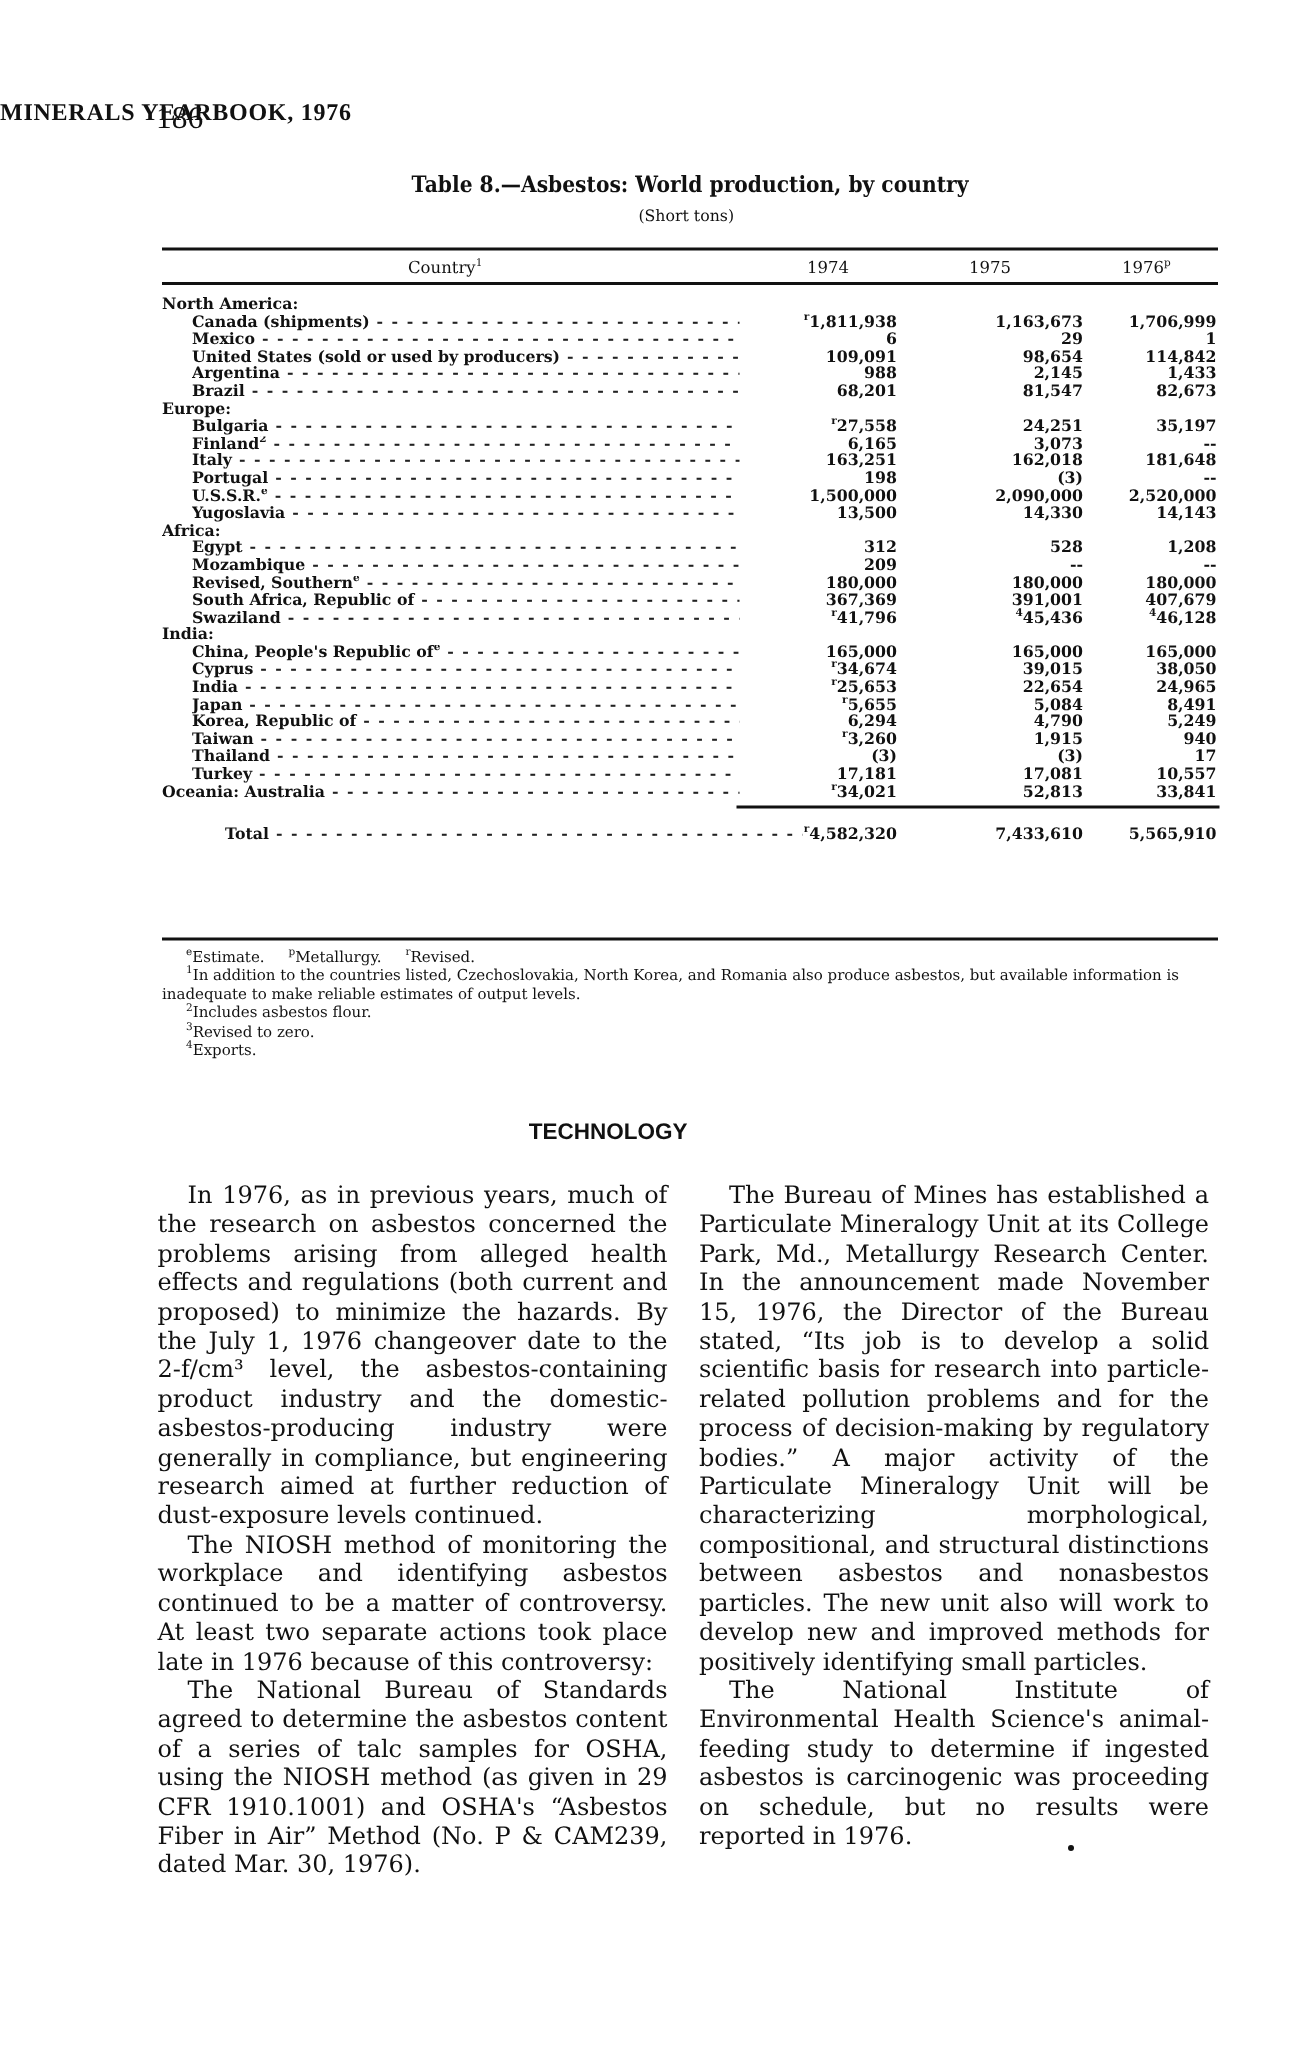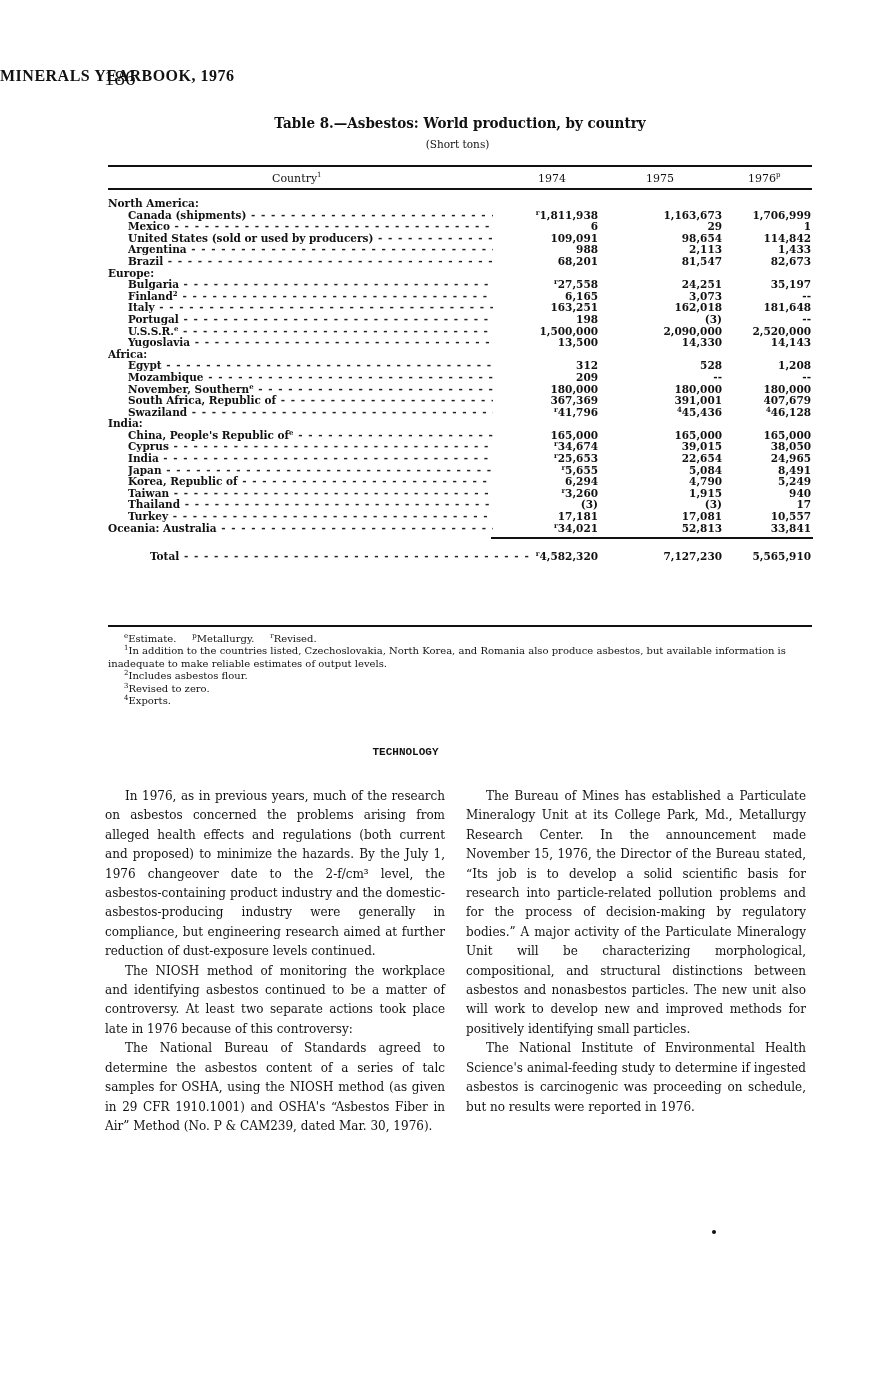--- a/index.html
+++ b/index.html
@@ -21,22 +21,22 @@
   .row.indent .label { left: 20px; width: 365px; }
   .row .dots { color: #222; letter-spacing: 1px; }
   .row .v { position: absolute; text-align: right; width: 90px; }
   .v1 { left: 400px; }
   .v2 { left: 524px; }
   .v3 { left: 613px; }
   .row.total { margin-top: 12px; }
   .row.total .label { left: 42px; }
   .footnotes { position: absolute; left: 108px; top: 633px; width: 705px; font-size: 10px; line-height: 12.4px; font-family: "DejaVu Serif", serif; }
   .footnotes .fn { text-indent: 16px; }
-  .section-head { position: absolute; left: 0; width: 811px; top: 746px; text-align: center; font-size: 11px; font-weight: bold; font-family: Liberation Mono, monospace; }
-  .col { position: absolute; top: 787px; width: 340px; font-size: 12px; line-height: 19.4px; text-align: justify; font-family: "DejaVu Serif", serif; }
+  .section-head { position: absolute; left: 0; width: 811px; top: 746px; text-align: center; font-size: 15px; font-weight: bold; font-family: Liberation Sans, sans-serif; }
+  .col { position: absolute; top: 787px; width: 340px; font-size: 16px; line-height: 19.4px; text-align: justify; font-family: "DejaVu Serif", serif; }
   .col p { margin: 0; text-indent: 20px; }
   .col-left { left: 105px; }
   .col-right { left: 466px; }
   .dot-mark { position: absolute; left: 712px; top: 1230px; width: 4px; height: 4px; background: #111; border-radius: 50%; }
 </style>
 </head>
 <body>
 
 <div class="page-num">186</div>
 <div class="running-head">MINERALS YEARBOOK, 1976</div>
@@ -73,21 +73,21 @@
     </div>
     <div class="row indent">
       <div class="label"><span>United States (sold or used by producers)</span><span class="dots"> - - - - - - - - - - - - - - - - - - - - - - - - - - - - - - - - - - - - - - - - - - - - - - - - - - - - - - - - - - - - </span></div>
       <div class="v v1"><span>109,091</span></div>
       <div class="v v2"><span>98,654</span></div>
       <div class="v v3"><span>114,842</span></div>
     </div>
     <div class="row indent">
       <div class="label"><span>Argentina</span><span class="dots"> - - - - - - - - - - - - - - - - - - - - - - - - - - - - - - - - - - - - - - - - - - - - - - - - - - - - - - - - - - - - </span></div>
       <div class="v v1"><span>988</span></div>
-      <div class="v v2"><span>2,113</span></div>
+      <div class="v v2"><span>2,145</span></div>
       <div class="v v3"><span>1,433</span></div>
     </div>
     <div class="row indent">
       <div class="label"><span>Brazil</span><span class="dots"> - - - - - - - - - - - - - - - - - - - - - - - - - - - - - - - - - - - - - - - - - - - - - - - - - - - - - - - - - - - - </span></div>
       <div class="v v1"><span>68,201</span></div>
       <div class="v v2"><span>81,547</span></div>
       <div class="v v3"><span>82,673</span></div>
     </div>
     <div class="row">
       <div class="label"><span>Europe:</span></div>
@@ -137,21 +137,21 @@
       <div class="v v2"><span>528</span></div>
       <div class="v v3"><span>1,208</span></div>
     </div>
     <div class="row indent">
       <div class="label"><span>Mozambique</span><span class="dots"> - - - - - - - - - - - - - - - - - - - - - - - - - - - - - - - - - - - - - - - - - - - - - - - - - - - - - - - - - - - - </span></div>
       <div class="v v1"><span>209</span></div>
       <div class="v v2"><span>--</span></div>
       <div class="v v3"><span>--</span></div>
     </div>
     <div class="row indent">
-      <div class="label"><span>November, Southern</span><span class="sup">e</span><span class="dots"> - - - - - - - - - - - - - - - - - - - - - - - - - - - - - - - - - - - - - - - - - - - - - - - - - - - - - - - - - - - - </span></div>
+      <div class="label"><span>Revised, Southern</span><span class="sup">e</span><span class="dots"> - - - - - - - - - - - - - - - - - - - - - - - - - - - - - - - - - - - - - - - - - - - - - - - - - - - - - - - - - - - - </span></div>
       <div class="v v1"><span>180,000</span></div>
       <div class="v v2"><span>180,000</span></div>
       <div class="v v3"><span>180,000</span></div>
     </div>
     <div class="row indent">
       <div class="label"><span>South Africa, Republic of</span><span class="dots"> - - - - - - - - - - - - - - - - - - - - - - - - - - - - - - - - - - - - - - - - - - - - - - - - - - - - - - - - - - - - </span></div>
       <div class="v v1"><span>367,369</span></div>
       <div class="v v2"><span>391,001</span></div>
       <div class="v v3"><span>407,679</span></div>
     </div>
@@ -215,21 +215,21 @@
     <div class="row">
       <div class="label"><span>Oceania: Australia</span><span class="dots"> - - - - - - - - - - - - - - - - - - - - - - - - - - - - - - - - - - - - - - - - - - - - - - - - - - - - - - - - - - - - </span></div>
       <div class="v v1"><span class="sup">r</span><span>34,021</span></div>
       <div class="v v2"><span>52,813</span></div>
       <div class="v v3"><span>33,841</span></div>
     </div>
     <div class="rule" style="position: relative; left: 383px; width: 322px; height: 1.5px; margin-top: 3px;"></div>
     <div class="row total">
       <div class="label" style="left: 42px;"><span>Total</span><span class="dots"> - - - - - - - - - - - - - - - - - - - - - - - - - - - - - - - - - - - - - - - - - - - - - - - - - - - - - - - - - - - - </span></div>
       <div class="v v1"><span class="sup">r</span><span>4,582,320</span></div>
-      <div class="v v2"><span>7,127,230</span></div>
+      <div class="v v2"><span>7,433,610</span></div>
       <div class="v v3"><span>5,565,910</span></div>
     </div>
   </div>
 
 <div class="rule" style="left:108px; top:625px; width:704px; height:2px;"></div>
 
 <div class="footnotes" id="footnotes">
     <div class="fn"><span class="sup">e</span><span>Estimate.</span>&nbsp;&nbsp;&nbsp;&nbsp;&nbsp;<span class="sup">p</span><span>Metallurgy.</span>&nbsp;&nbsp;&nbsp;&nbsp;&nbsp;<span class="sup">r</span><span>Revised.</span></div>
     <div class="fn"><span class="sup">1</span><span>In addition to the countries listed, Czechoslovakia, North Korea, and Romania also produce asbestos, but available information is inadequate to make reliable estimates of output levels.</span></div>
     <div class="fn"><span class="sup">2</span><span>Includes asbestos flour.</span></div>

